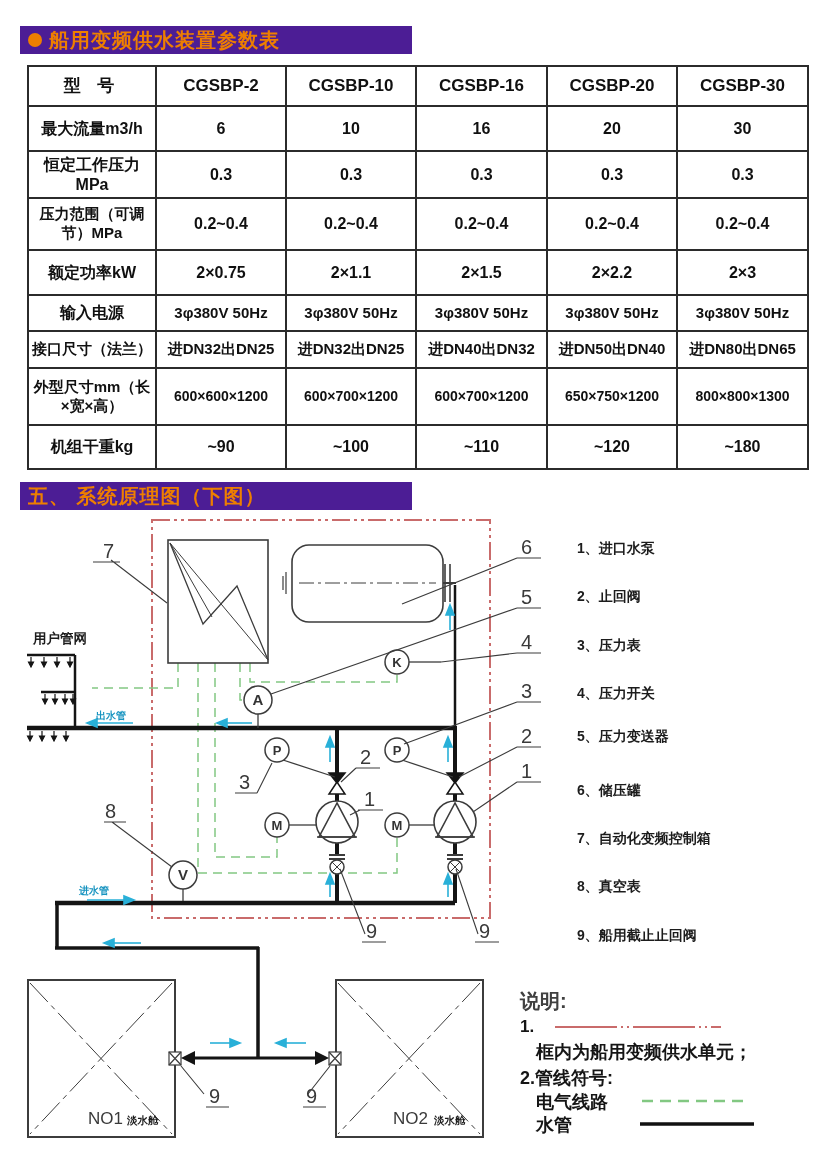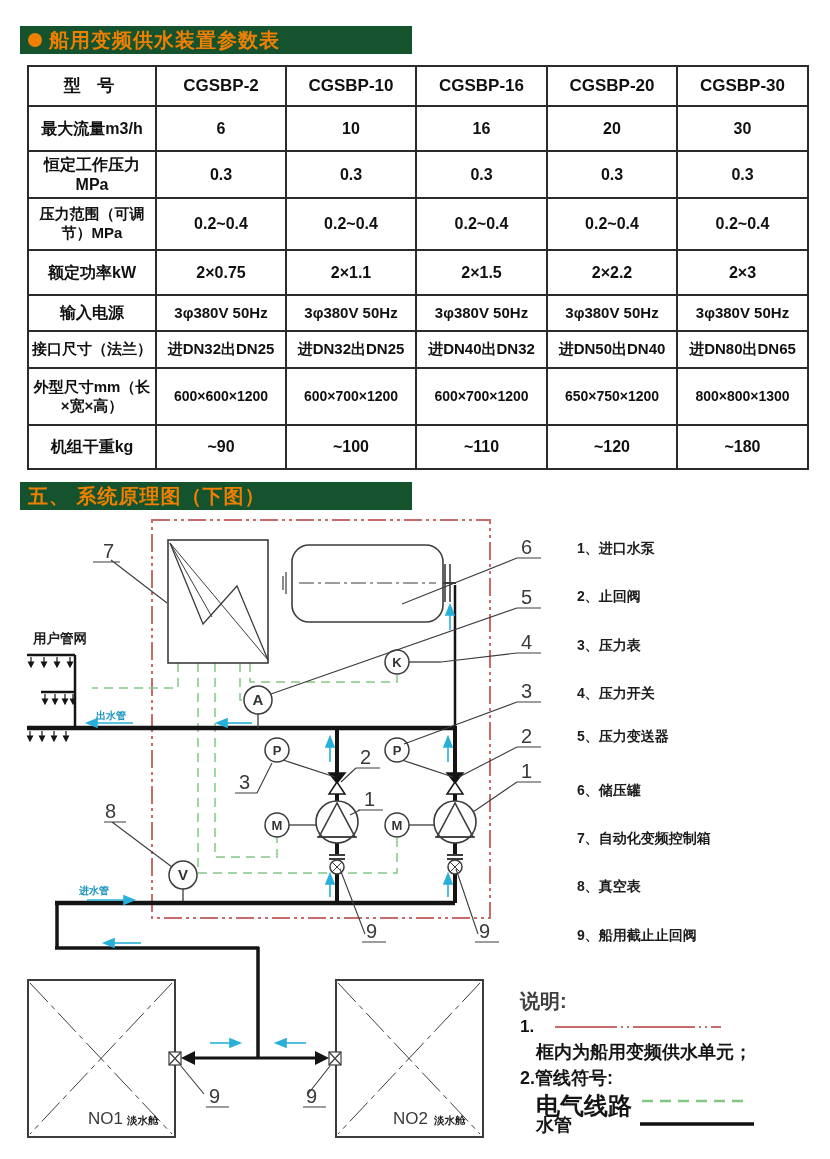--- a/index.html
+++ b/index.html
@@ -2,21 +2,21 @@
 <html><head>
 <meta charset="utf-8">
 <style>
   html,body{margin:0;padding:0;}
   body{
     width:830px;height:1159px;position:relative;background:#ffffff;overflow:hidden;
     font-family:"Liberation Sans","DejaVu Sans",sans-serif;
   }
   .titlebar{
     position:absolute;left:20px;width:392px;height:28px;
-    background:#14532d;display:flex;align-items:center;
+    background:#4c1d95;display:flex;align-items:center;
     color:#ee7f00;font-weight:bold;font-size:20px;letter-spacing:1px;white-space:nowrap;
   }
   .titlebar .dot{
     width:14px;height:14px;border-radius:50%;background:#ee7f00;margin:0 7px 0 8px;flex:0 0 auto;
   }
   table.params{
     position:absolute;left:27px;top:65px;width:780px;
     border-collapse:collapse;table-layout:fixed;
   }
   table.params td{
@@ -340,20 +340,20 @@
 <div class="legend-item" style="top:878px">8、真空表</div>
 <div class="legend-item" style="top:927px">9、船用截止止回阀</div>
 
 <div class="note" style="left:520px;top:988px;font-size:20px;color:#404040;">说明:</div>
 <div class="note" style="left:520px;top:1017px;font-size:17px;">1.</div>
 <svg style="position:absolute;left:553px;top:1024px;" width="170" height="6">
   <line x1="2" y1="3" x2="168" y2="3" stroke="#c96b6b" stroke-width="2" stroke-dasharray="62 4 2 4 2 4"></line>
 </svg>
 <div class="note" style="left:536px;top:1040px;font-size:18px;">框内为船用变频供水单元；</div>
 <div class="note" style="left:520px;top:1066px;font-size:18px;text-align:center;">2.管线符号:</div>
-<div class="note" style="left:536px;top:1090px;font-size:24px;">电气线路</div>
+<div class="note" style="left:536px;top:1090px;font-size:18px;">电气线路</div>
 <svg style="position:absolute;left:640px;top:1098px;" width="108" height="6">
   <line x1="2" y1="3" x2="106" y2="3" stroke="#82c882" stroke-width="2.5" stroke-dasharray="11 7"></line>
 </svg>
 <div class="note" style="left:536px;top:1113px;font-size:18px;">水管</div>
 <svg style="position:absolute;left:638px;top:1120px;" width="118" height="8">
   <line x1="2" y1="4" x2="116" y2="4" stroke="#111" stroke-width="3.5"></line>
 </svg>
 
 </body></html>

